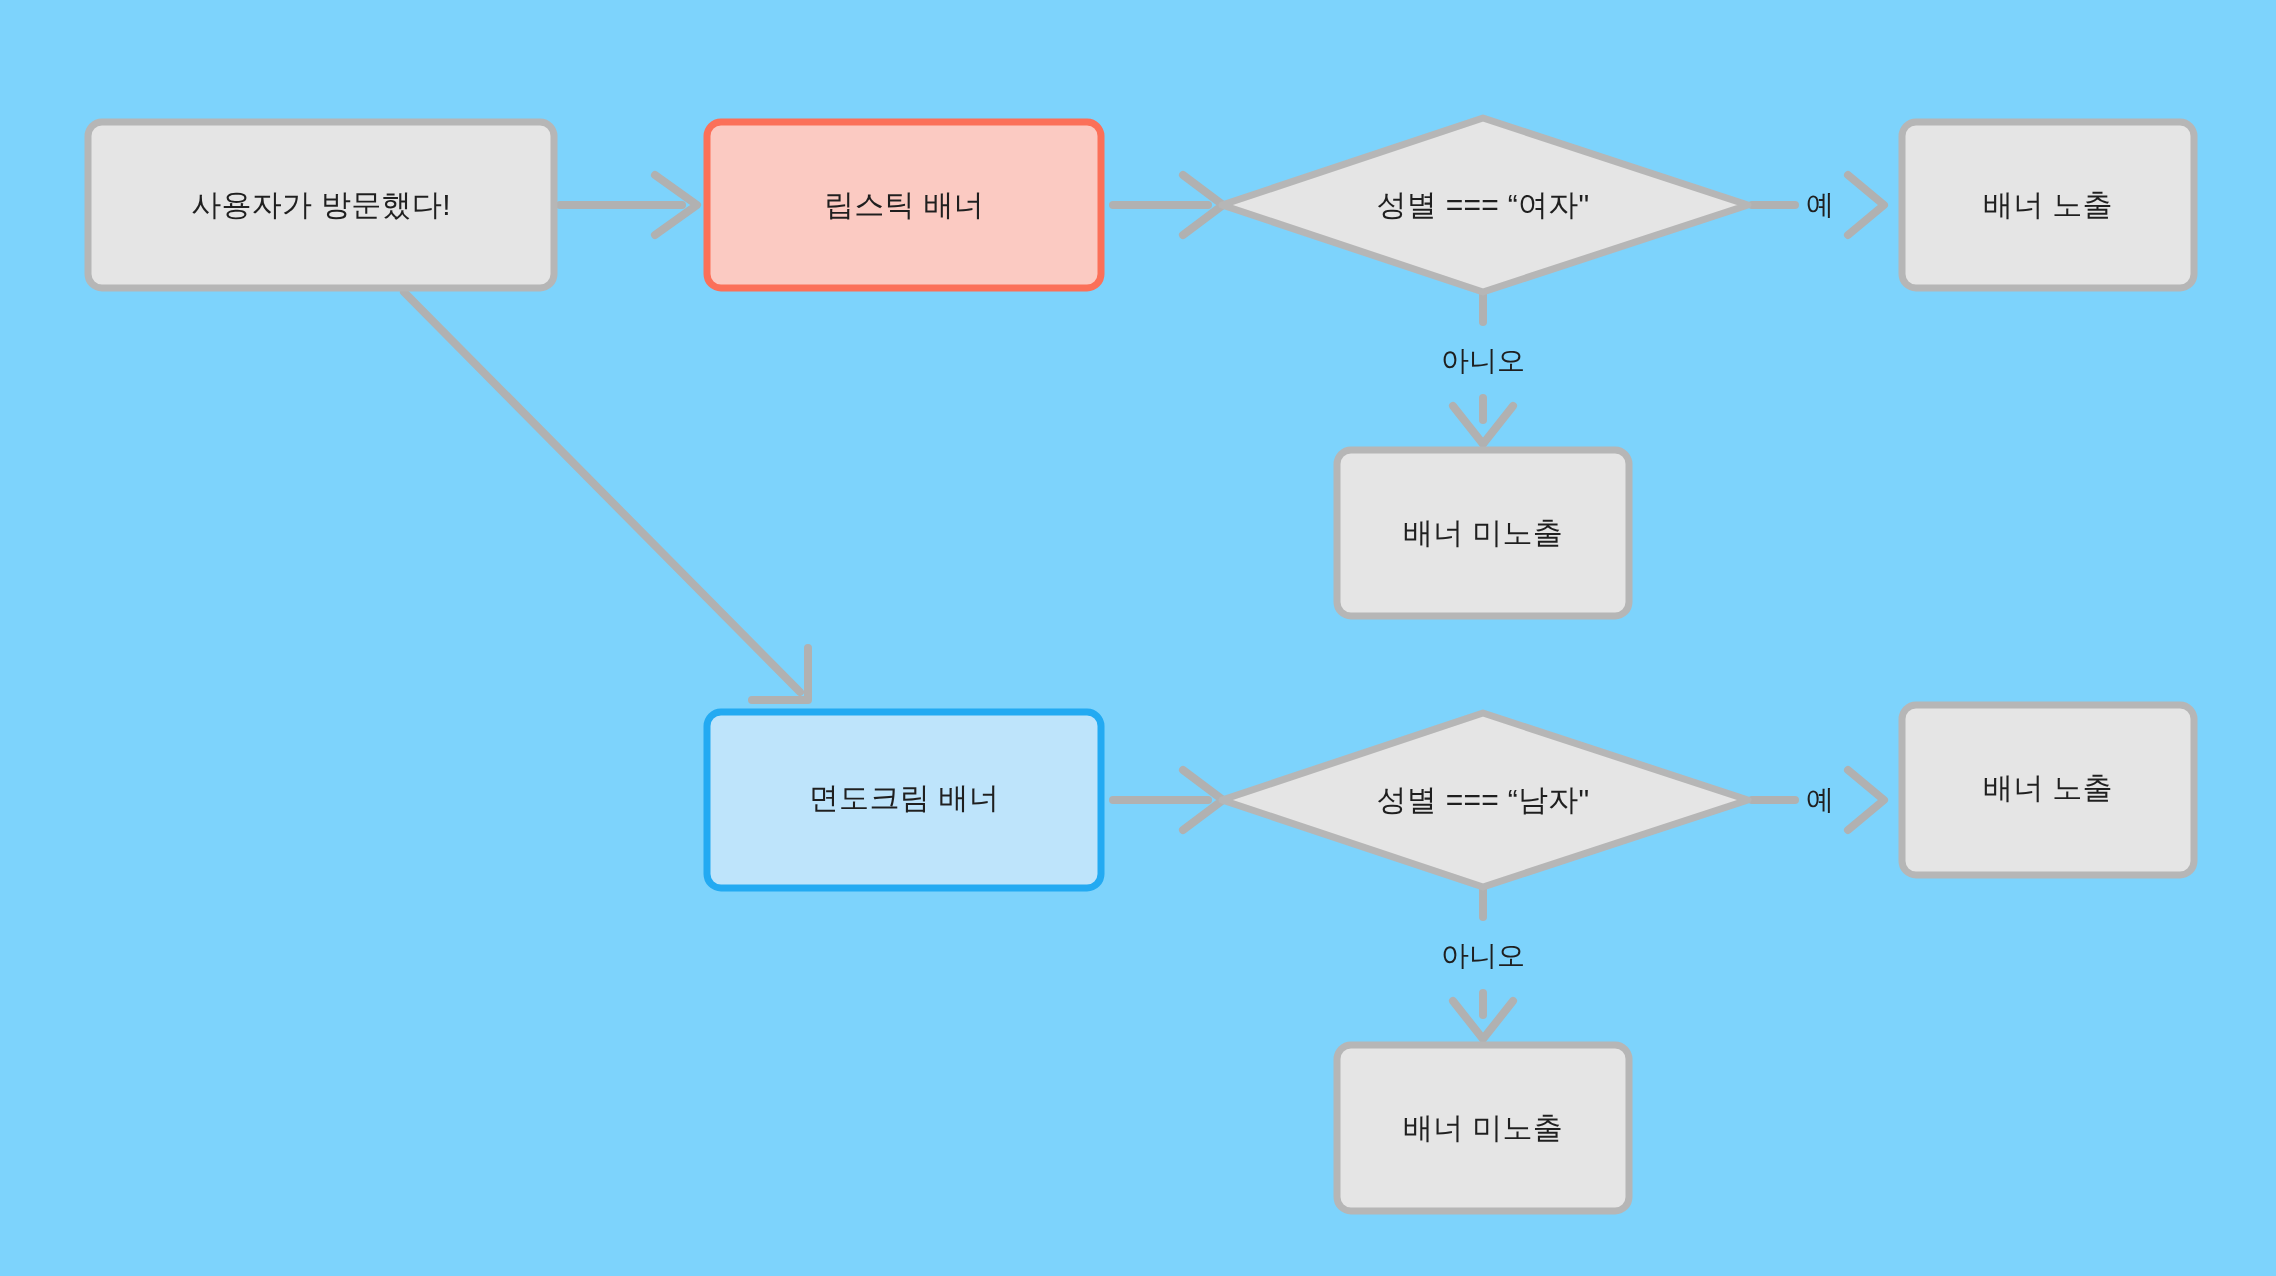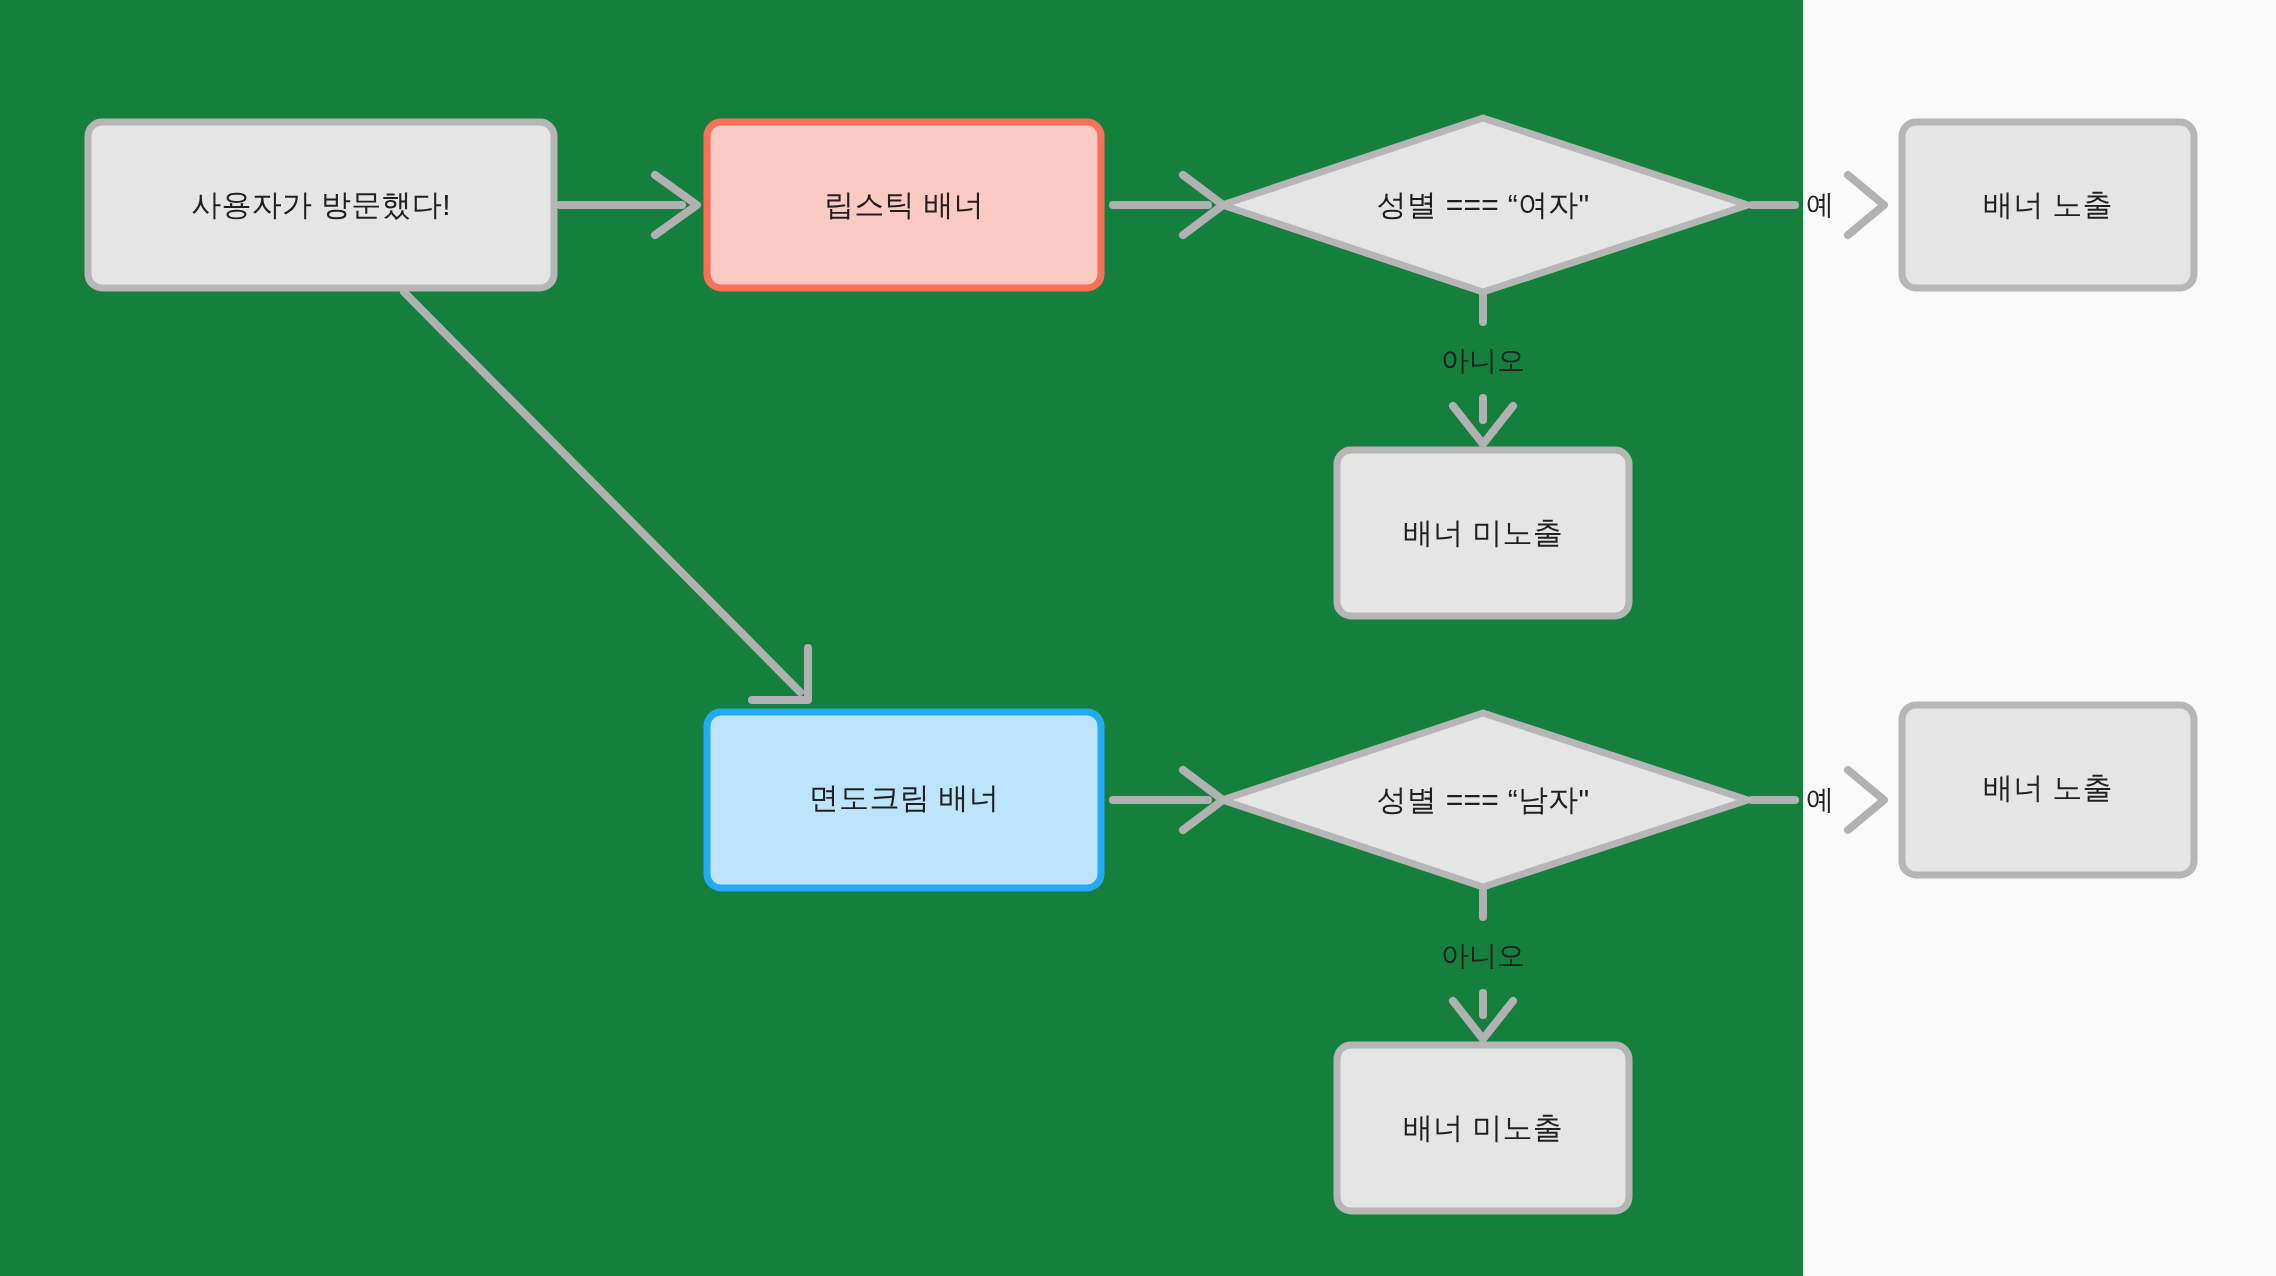--- a/index.html
+++ b/index.html
@@ -8,23 +8,23 @@
     background: #fafafa;
   }
   body {
     width: 2276px;
     height: 1276px;
     font-family: "Liberation Sans", "DejaVu Sans", sans-serif;
     overflow: hidden;
   }
   #canvas {
     position: relative;
-    width: 1803px;
+    width: 2276px;
     height: 1276px;
-    background: #15803d;
+    background: #7dd3fc;
   }
   svg.flow {
     position: absolute;
     top: 0;
     left: 0;
     width: 2276px;
     height: 1276px;
   }
   .node-label {
     font-family: "Liberation Sans", "DejaVu Sans", sans-serif;

